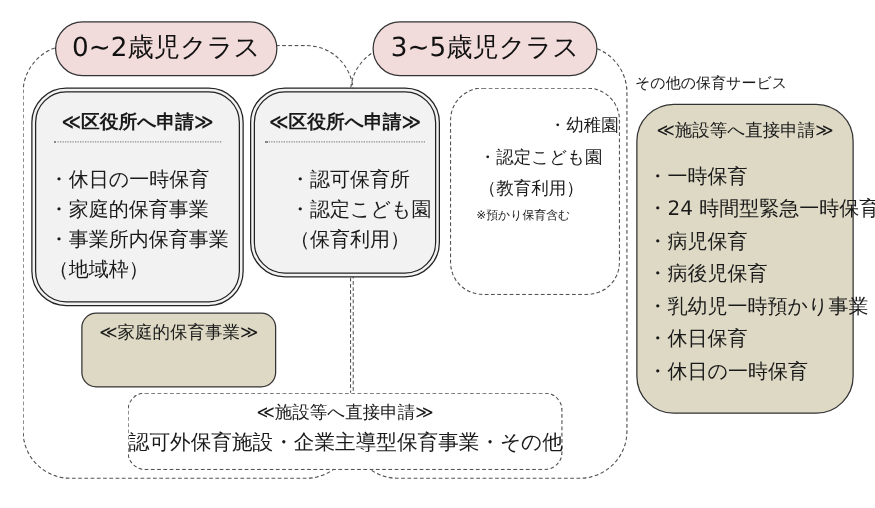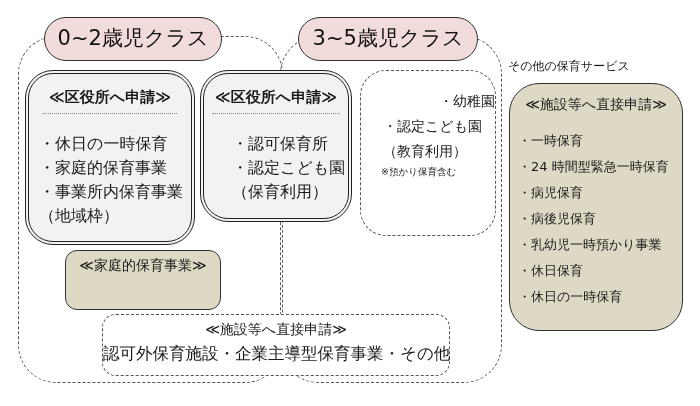--- a/index.html
+++ b/index.html
@@ -10,21 +10,21 @@
   .pill {
     background: #f2dcdb; border: 1.5px solid #333; border-radius: 22px;
     font-size: 21px; text-align: center; line-height: 40px; color: #111;
   }
   .double-box {
     background: #f2f2f2; border: 4px double #222; border-radius: 28px;
   }
   .tan-box { background: #ddd9c4; border: 1.5px solid #333; }
   .hdr { font-size: 15px; font-weight: bold; text-align: center; }
   .list-item { font-size: 16px; line-height: 24px; white-space: nowrap; }
-  .small-item { font-size: 13px; line-height: 26px; white-space: nowrap; }
+  .small-item { font-size: 16px; line-height: 26px; white-space: nowrap; }
   .underline-dots { border-bottom: 1px dotted #888; }
 </style>
 </head>
 <body>
 
 <div class="abs dash-frame" style="left:18px; top:36px; width:265px; height:347px; border-radius:38px;"></div>
 <div class="abs dash-frame" style="left:280px; top:36px; width:222px; height:347px; border-radius:38px;"></div>
 
 <div class="abs pill" style="left:44px; top:17px; width:178px; height:44px;">0~2歳児クラス</div>
 <div class="abs pill" style="left:298px; top:17px; width:180px; height:44px;">3~5歳児クラス</div>

